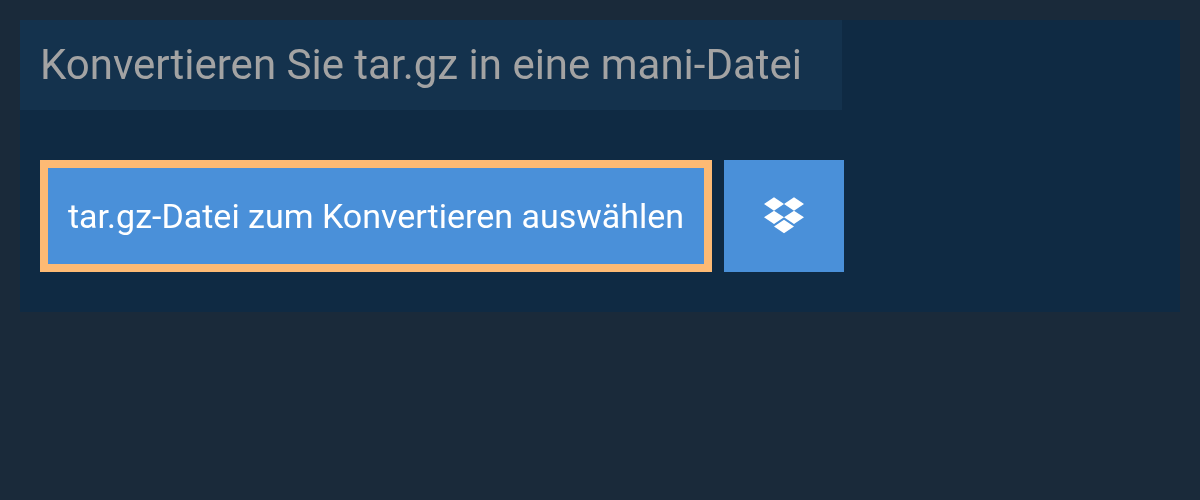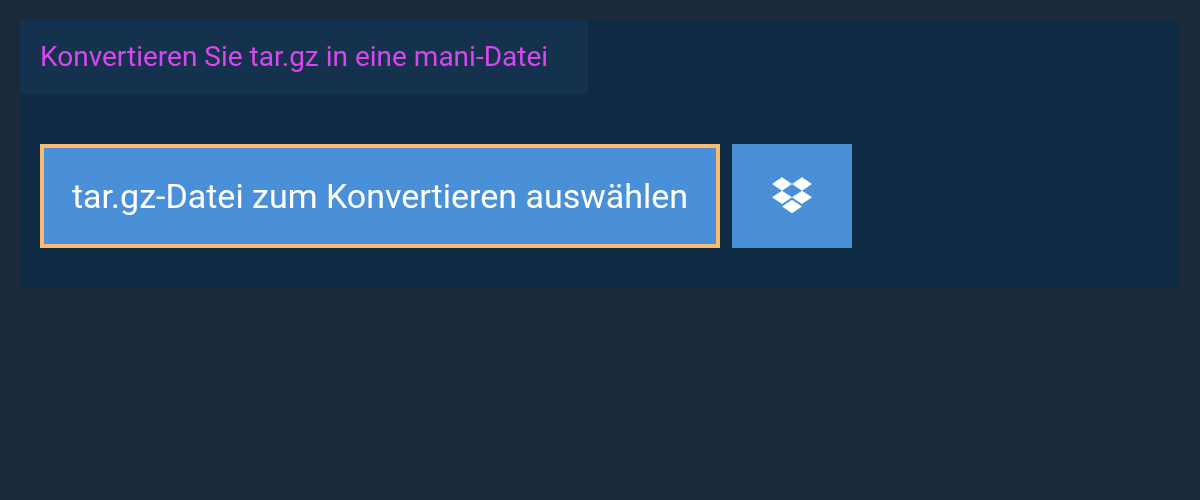--- a/index.html
+++ b/index.html
@@ -18,35 +18,35 @@
       background: #0f2a43;
       margin: 20px 20px 0 20px;
       padding-bottom: 40px;
     }
     .heading-wrap {
       background: #14324d;
       display: inline-block;
       padding: 20px 40px 20px 20px;
     }
     .heading {
-      color: #d946ef;
-      font-size: 28px;
+      color: #a3a3a3;
+      font-size: 42px;
       font-weight: 400;
       line-height: 1.2;
     }
     .button-row {
       display: flex;
       gap: 12px;
       padding: 50px 20px 0 20px;
       align-items: stretch;
     }
     .file-select-button {
       background: #4a90d9;
-      border: 4px solid #fdba74;
-      padding: 28px 28px;
+      border: 8px solid #fdba74;
+      padding: 28px 20px;
       display: flex;
       align-items: center;
       justify-content: center;
       cursor: pointer;
       flex: 0 0 auto;
     }
     .file-select-label {
       color: #ffffff;
       font-size: 34px;
       font-weight: 400;

